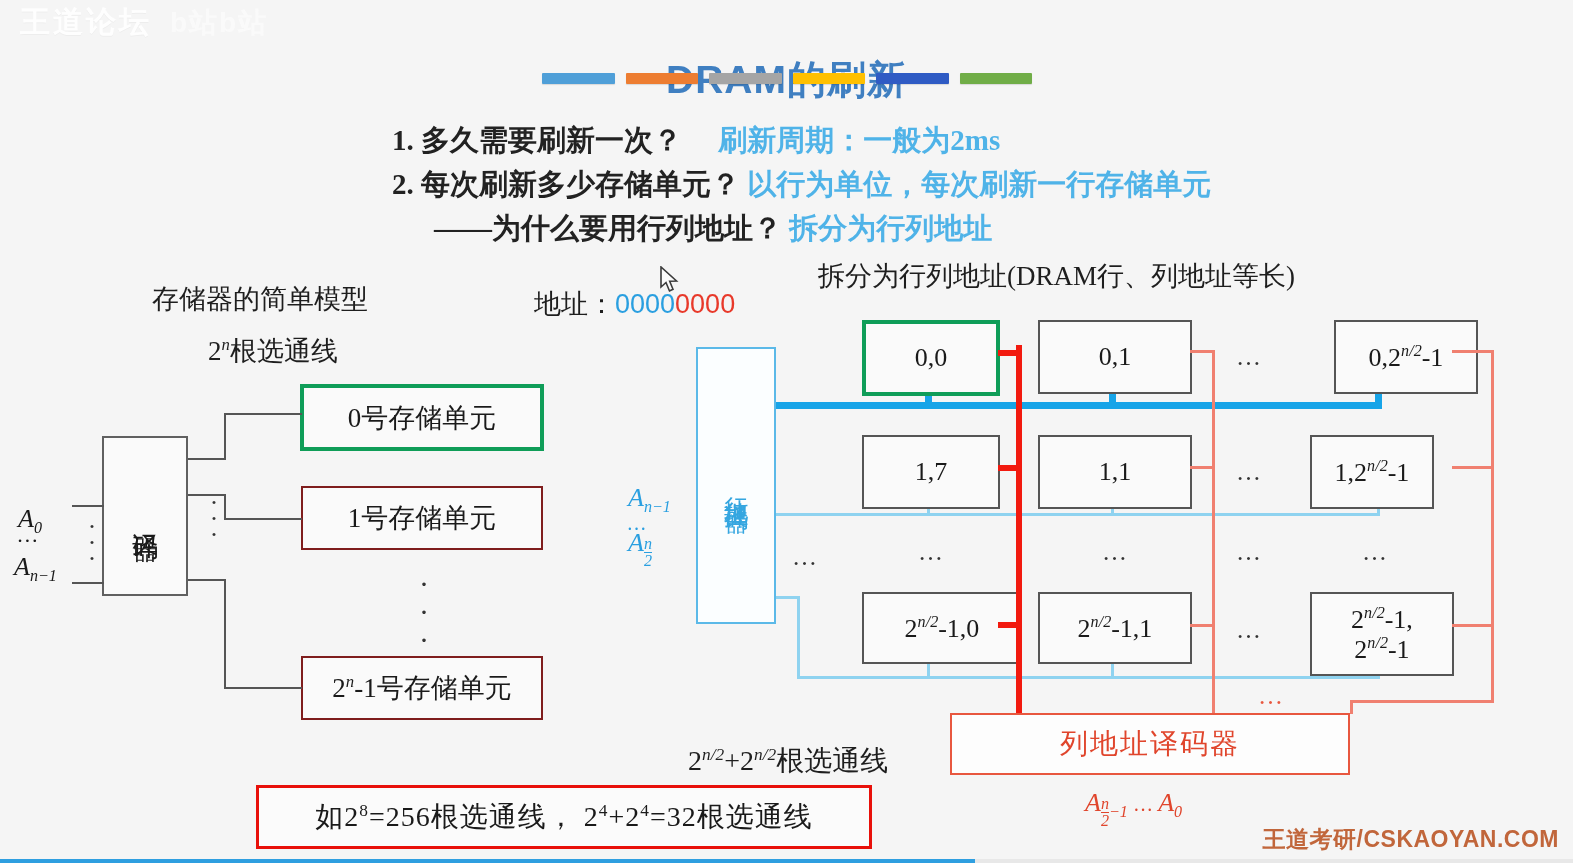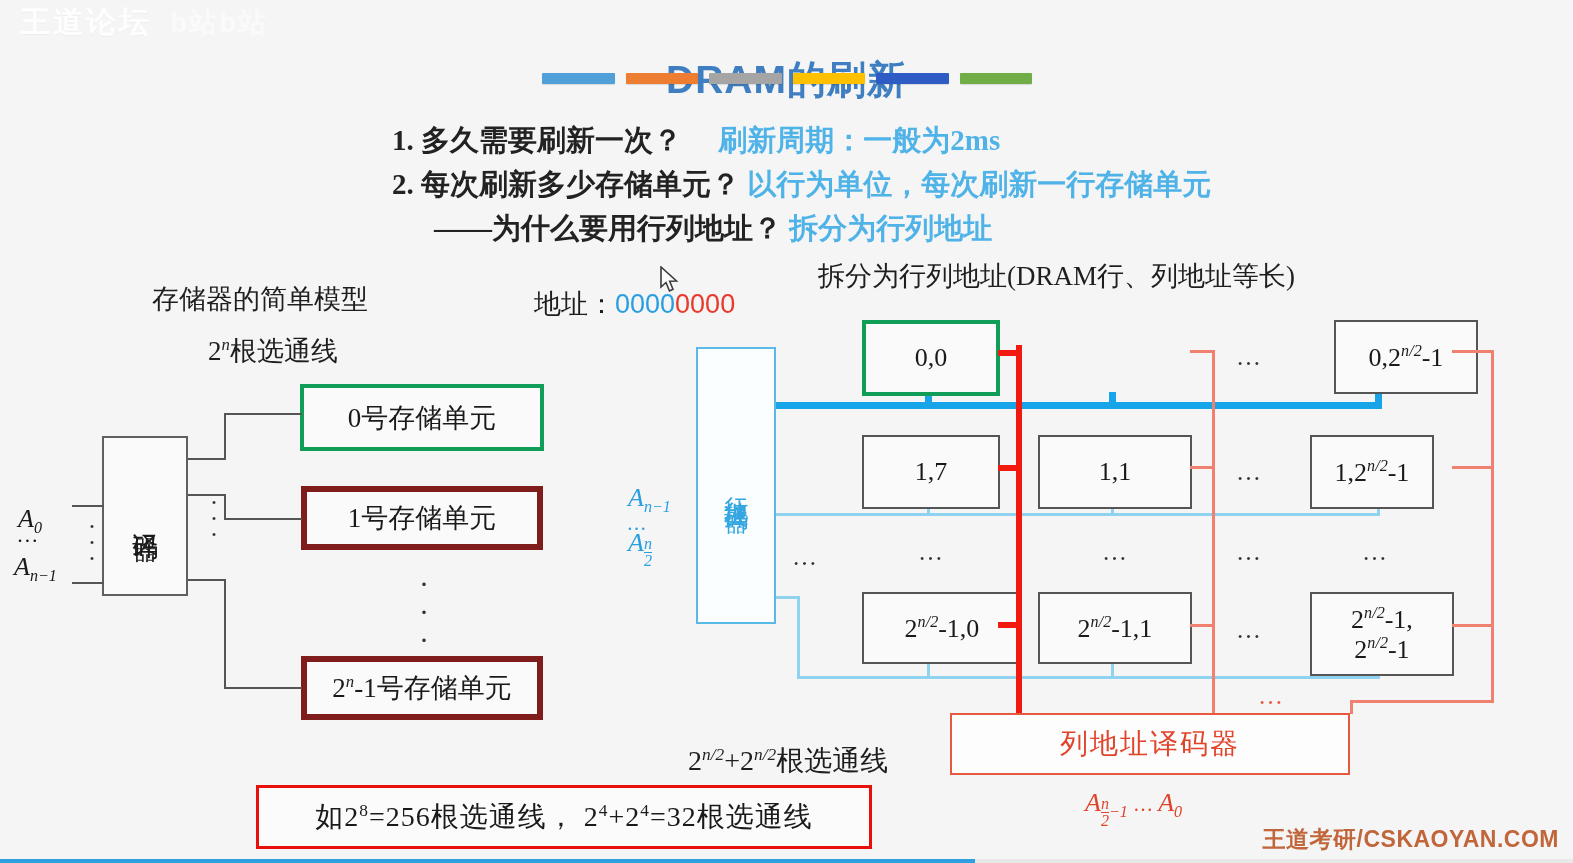--- a/index.html
+++ b/index.html
@@ -47,21 +47,21 @@
   .qrow .k{color:#222;}
   .qrow .a{color:#4fb3e8;}
   .qrow.indent{padding-left:42px;}
 
   
   .box{position:absolute;box-sizing:border-box;background:#fafafa;}
   .ln{position:absolute;background:#555;}
 
   
   .cap{position:absolute;white-space:nowrap;font-size:27px;color:#1e1e1e;}
-  .mem-box{border:6px solid #7f1d1d;background:#fafafa;display:flex;align-items:center;justify-content:center;font-size:27px;}
+  .mem-box{border:2px solid #7f1d1d;background:#fafafa;display:flex;align-items:center;justify-content:center;font-size:27px;}
   .mem-box.hi{border:4px solid #0f9d58;}
   .dec-box{border:2px solid #606060;background:#fafafa;
     display:flex;align-items:center;justify-content:center;font-size:26px;
     writing-mode:vertical-rl;text-orientation:upright;letter-spacing:2px;line-height:1.05;}
   .dots-v{position:absolute;font-size:26px;line-height:16px;color:#333;text-align:center;}
 
   
   .rowdec{border:2px solid #5bb9e8;background:#fbfeff;color:#35a6e0;
     display:flex;align-items:center;justify-content:center;font-size:24px;
     writing-mode:vertical-rl;text-orientation:upright;letter-spacing:3px;line-height:1.02;}
@@ -214,20 +214,23 @@
   <div class="blue-thin" style="left:797px;top:676px;width:583px;height:3px;"></div>
   <div class="blue-thin" style="left:1377px;top:664px;width:3px;height:14px;"></div>
   <div class="blue-thin" style="left:927px;top:662px;width:3px;height:16px;"></div>
   <div class="blue-thin" style="left:1111px;top:662px;width:3px;height:16px;"></div>
 
   <div class="ell" style="left:792px;top:543px;">…</div>
 
   <div class="box cell hi" style="left:862px;top:320px;width:138px;height:76px;">
     <span>0,0</span>
   </div>
+  <div class="box cell" style="left:1038px;top:320px;width:154px;height:74px;">
+    <span>0,1</span>
+  </div>
   <div class="ell" style="left:1236px;top:343px;">…</div>
   <div class="box cell" style="left:1310px;top:320px;width:144px;height:74px;margin-left:24px;">
     <span>0,2<sup style="font-style:italic">n/2</sup>-1</span>
   </div>
 
   <div class="box cell" style="left:862px;top:435px;width:138px;height:74px;">
     <span>1,7</span>
   </div>
   <div class="box cell" style="left:1038px;top:435px;width:154px;height:74px;">
     <span>1,1</span>

